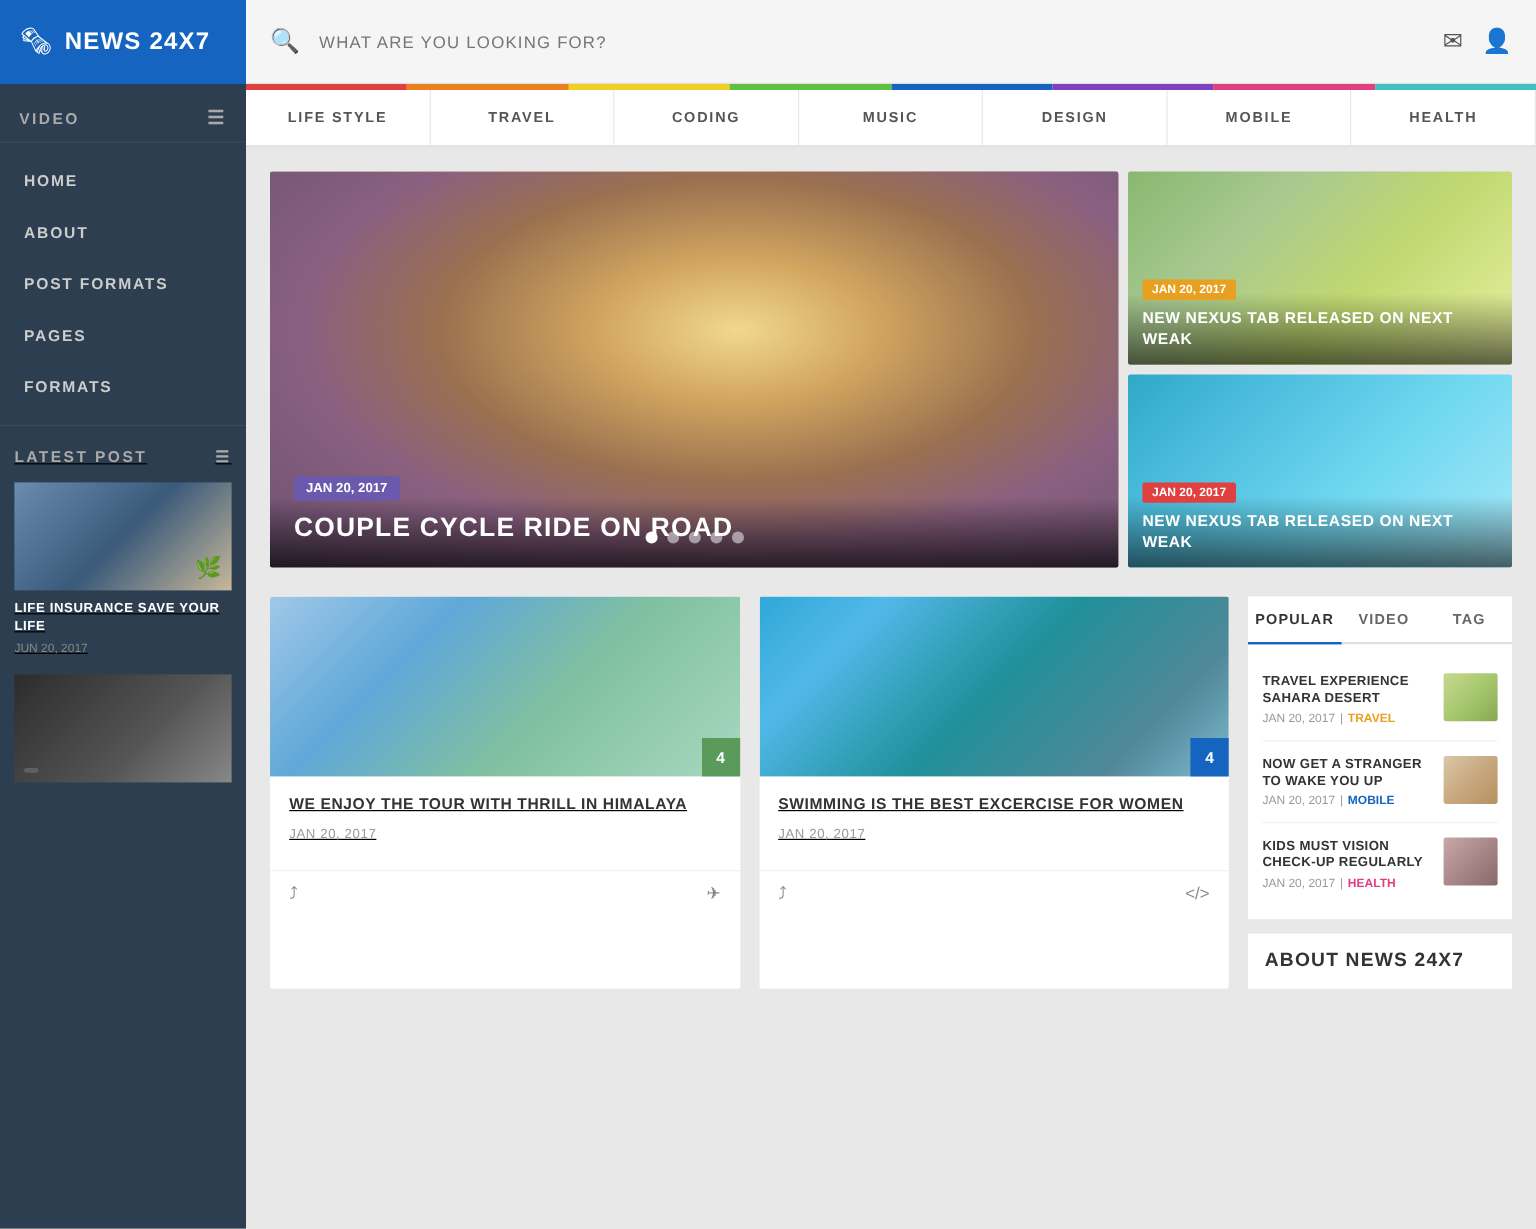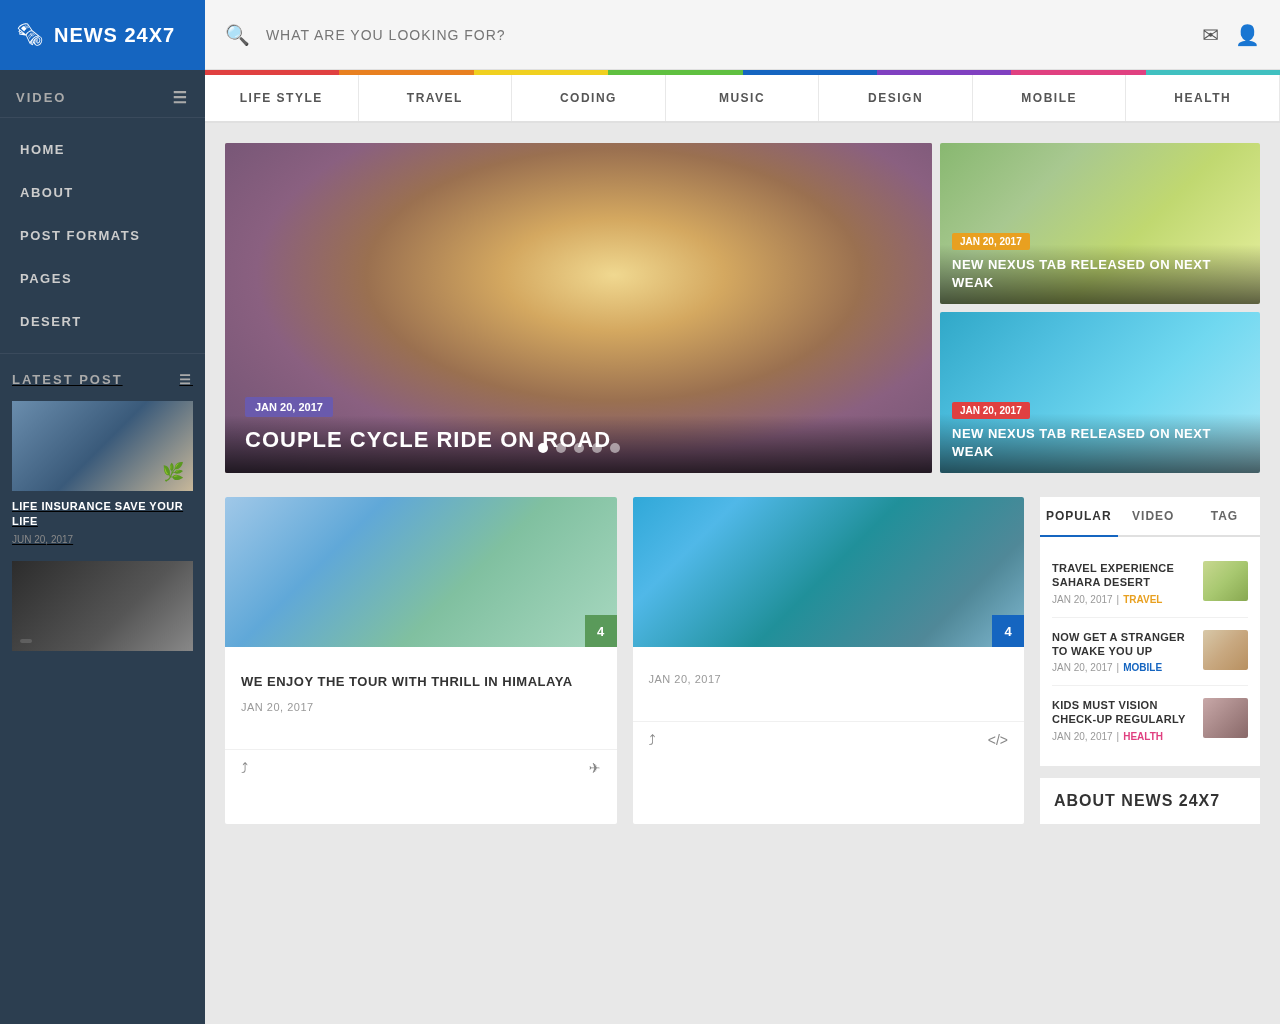--- a/index.html
+++ b/index.html
@@ -320,21 +320,22 @@
       display: flex;
       align-items: center;
       justify-content: center;
       color: white;
       font-size: 13px;
       font-weight: bold;
     }
     .article-comment-badge.green { background: #5a9a5a; }
     .article-comment-badge.blue { background: #1565c0; }
     .article-body {
-      padding: 26px 16px;
+      padding: 14px 16px;
+      text-decoration: underline;
     }
     .article-title {
       font-size: 13px;
       font-weight: bold;
       text-transform: uppercase;
       letter-spacing: 0.5px;
       color: #333;
       margin-bottom: 10px;
       line-height: 1.4;
     }
@@ -456,21 +457,21 @@
       <span>VIDEO</span>
       <span id="sidebar-menu-icon">☰</span>
     </div>
   </div>
 
   <div id="sidebar-nav">
     <div class="sidebar-nav-item">HOME</div>
     <div class="sidebar-nav-item">ABOUT</div>
     <div class="sidebar-nav-item">POST FORMATS</div>
     <div class="sidebar-nav-item">PAGES</div>
-    <div class="sidebar-nav-item">DESERT</div>
+    <div class="sidebar-nav-item">FORMATS</div>
   </div>
 
   <div id="sidebar-latest-section">
     <div id="sidebar-latest-label">
       <span>LATEST POST</span>
       <span>☰</span>
     </div>
 
     <div class="sidebar-post-item">
       <div class="sidebar-post-thumb sidebar-post-thumb-bg1">
@@ -568,20 +569,21 @@
             <span class="article-share-icon">⤴</span>
             <span class="article-bookmark-icon">✈</span>
           </div>
         </div>
 
         <div class="article-card">
           <div class="article-thumb article-thumb-bg2">
             <div class="article-comment-badge blue">4</div>
           </div>
           <div class="article-body">
+            <div class="article-title">SWIMMING IS THE BEST EXCERCISE FOR WOMEN</div>
             <div class="article-date">JAN 20, 2017</div>
           </div>
           <div class="article-footer">
             <span class="article-share-icon">⤴</span>
             <span class="article-code-icon">&lt;/&gt;</span>
           </div>
         </div>
       </div>
 
       <div id="sidebar-widget">

